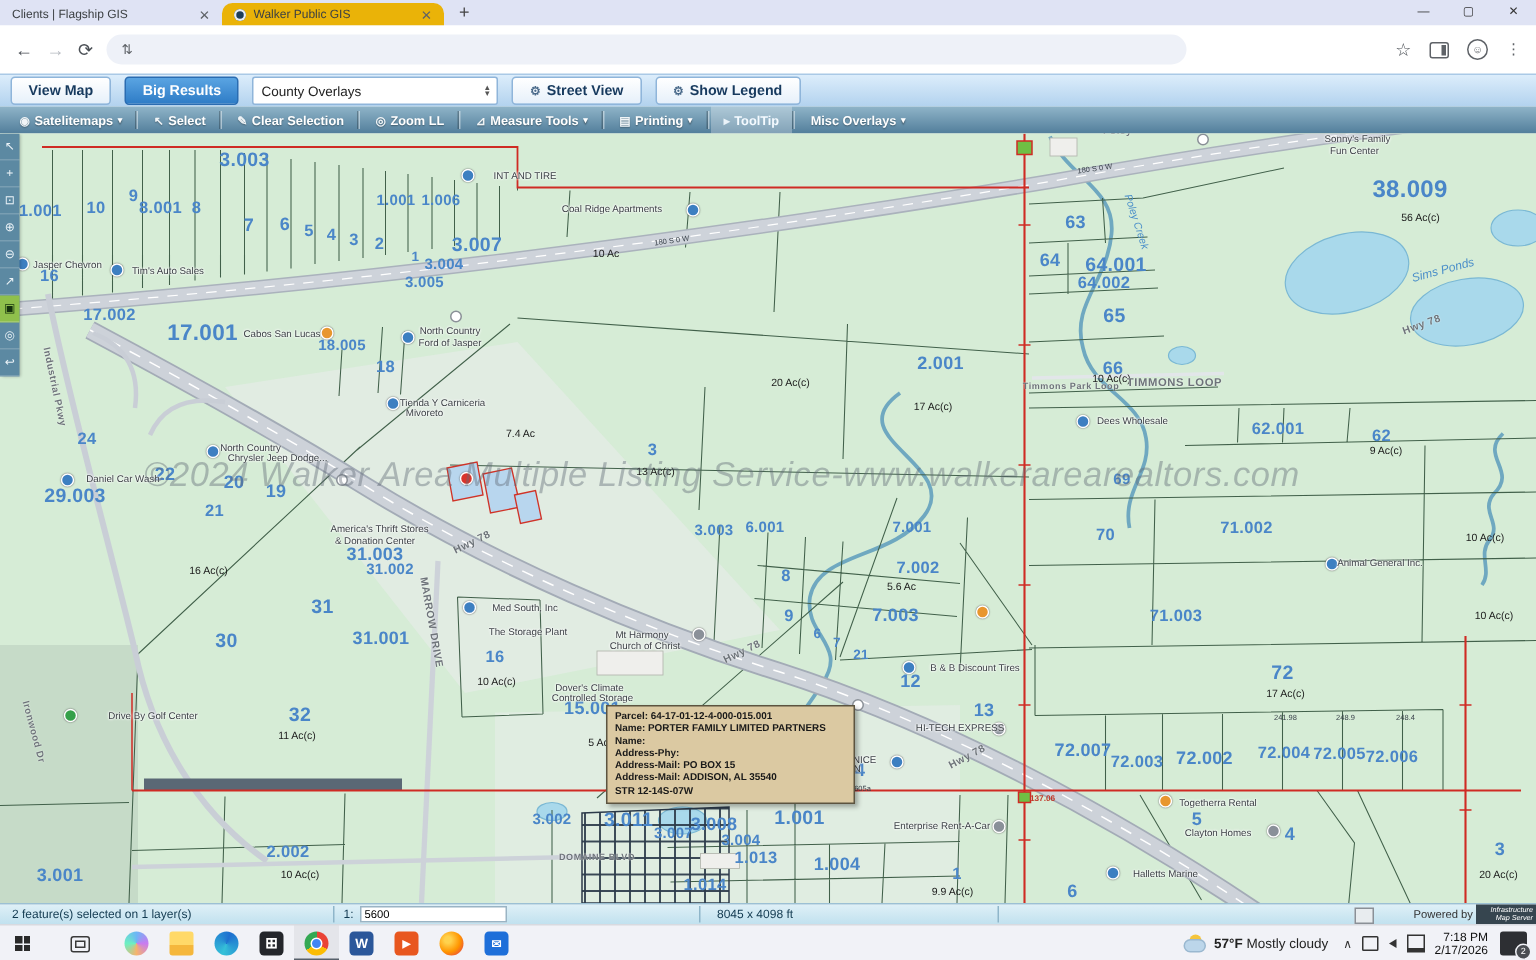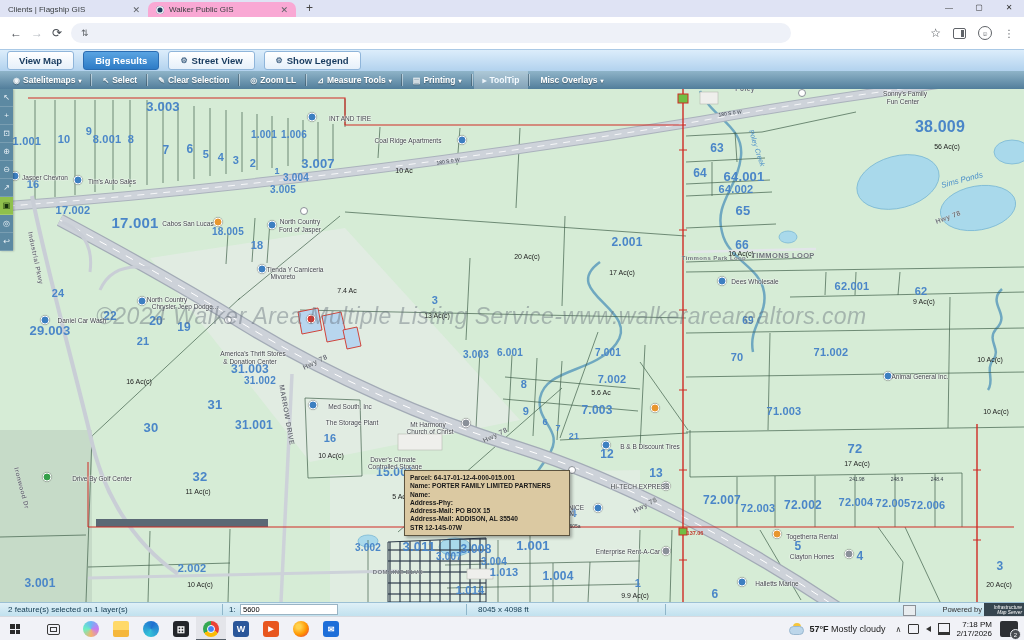--- a/index.html
+++ b/index.html
@@ -3,21 +3,21 @@
 <meta charset="utf-8">
 <style>
   html,body{margin:0;padding:0}
   body{width:1024px;height:640px;overflow:hidden;font-family:"Liberation Sans",sans-serif;background:#fff;position:relative}
   
   .tabstrip{position:absolute;top:0;left:0;right:0;height:17px;background:#dfe3f4;display:flex;align-items:flex-end}
   .tab{height:15px;display:flex;align-items:center;padding:0 8px;font-size:8px;color:#3c4043;border-radius:7px 7px 0 0;width:148px;box-sizing:border-box}
   .tab .fav{width:8px;height:8px;border-radius:50%;background:#1c3d5a;margin-right:5px;flex:none;box-shadow:inset 0 0 0 1.5px #e8eef5}
   .tab .tx{flex:1;overflow:hidden;white-space:nowrap}
   .tab .close{margin-left:4px;font-size:9px;color:#5f6368}
-  .tab.active{background:#f9a8d4}
+  .tab.active{background:#eab308}
   .newtab{font-size:12px;color:#444;margin:0 0 2px 10px}
   .wincontrols{margin-left:auto;display:flex;align-self:flex-start;height:15px}
   .winbtn{width:30px;text-align:center;font-size:8px;color:#333;line-height:15px}
   .addressbar{position:absolute;top:17px;left:0;right:0;height:32px;background:#fff;display:flex;align-items:center;padding:0 10px;gap:9px;box-sizing:border-box}
   .navbtn{font-size:12px;color:#4a4f55}
   .navbtn.dis{color:#b7bbc1}
   .urlbox{width:700px;height:20px;background:#eef1f8;border-radius:10px;display:flex;align-items:center;padding:0 10px;gap:7px;font-size:9px;color:#28303a}
   .tuneic{font-size:9px;color:#5f6368}
   .abright{margin-left:auto;display:flex;align-items:center;gap:12px}
   .panelic{width:11px;height:9px;border:1.2px solid #5f6368;border-radius:2px;position:relative}
@@ -146,20 +146,24 @@
     <span class="kebab">⋮</span>
   </div>
 </div>
 
 <div class="toolbar1">
   <div class="t1btn">
     <span>View Map</span>
   </div>
   <div class="t1btn primary">
     <span>Big Results</span>
+  </div>
+  <div class="t1sel">
+    <span>County Overlays</span>
+    <span class="spin">▴<br>▾</span>
   </div>
   <div class="t1btn">
     <span class="gear">⚙</span>
     <span>Street View</span>
   </div>
   <div class="t1btn">
     <span class="gear">⚙</span>
     <span>Show Legend</span>
   </div>
 </div>

